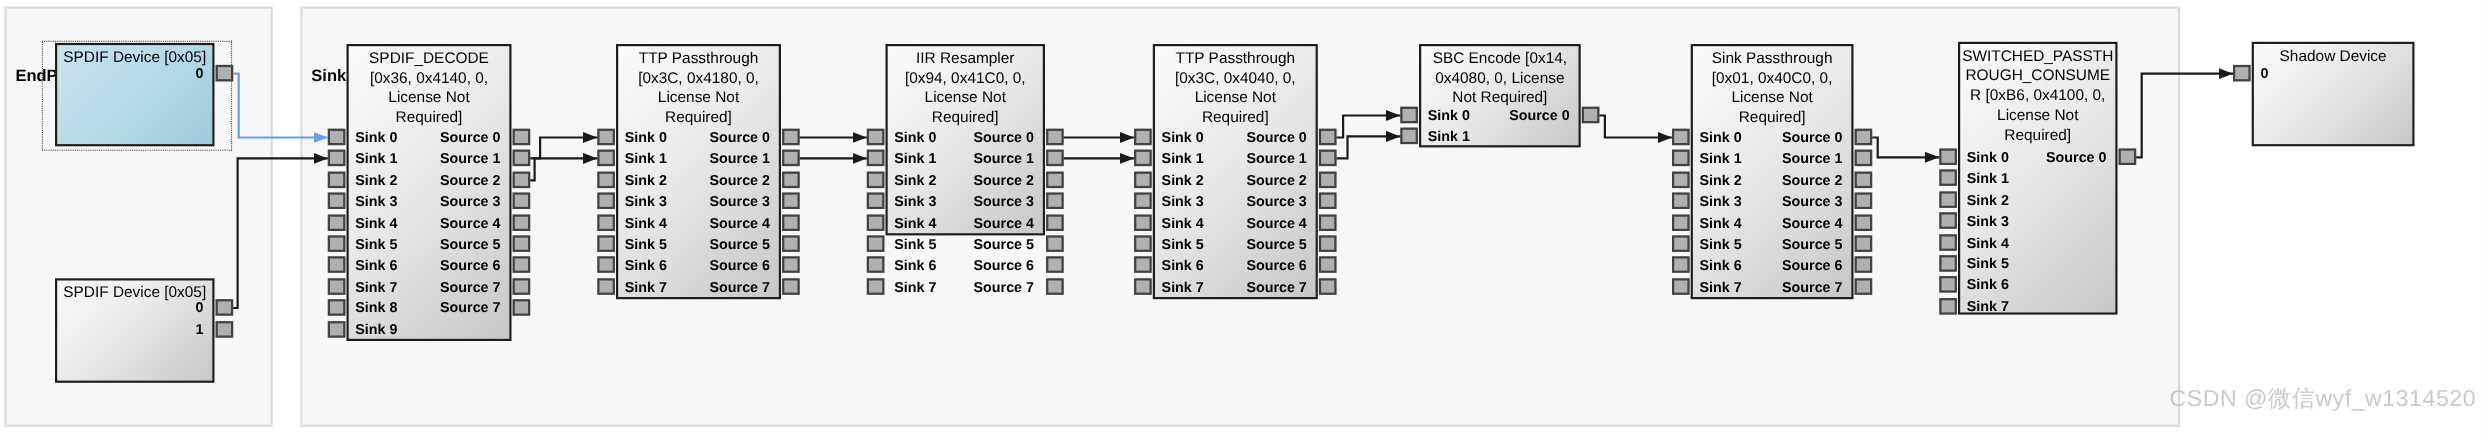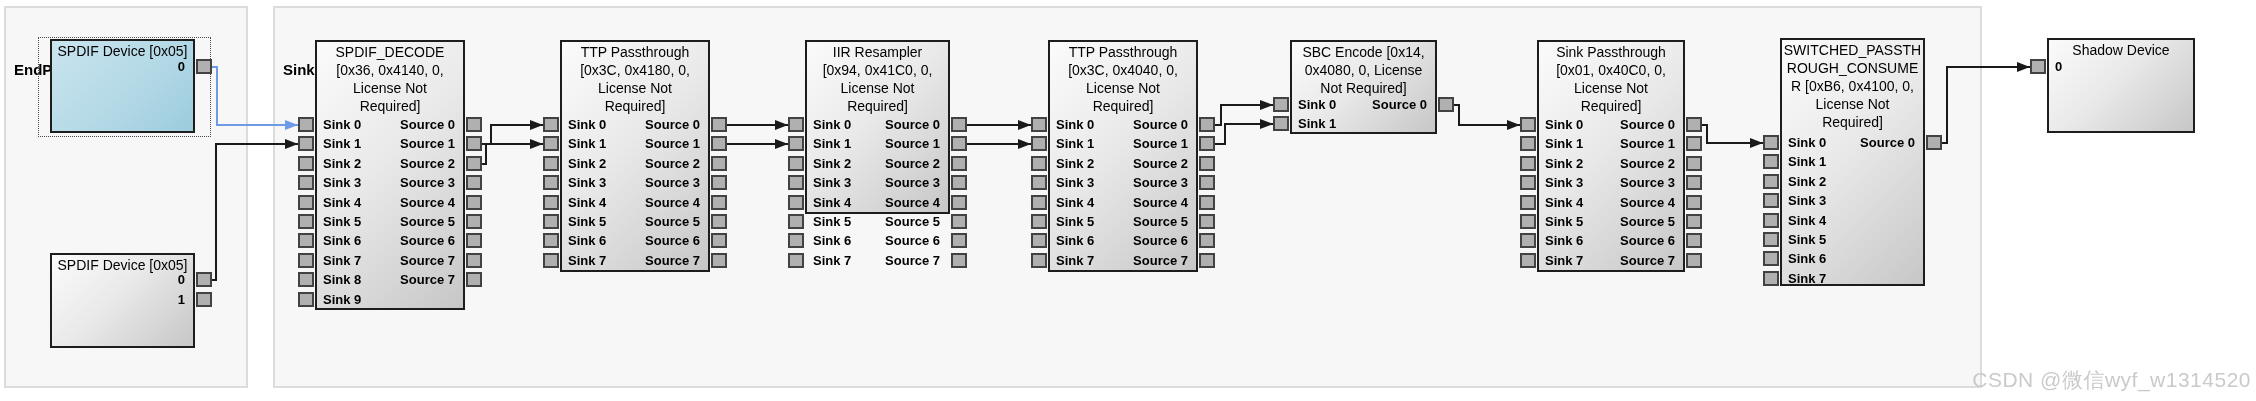--- a/index.html
+++ b/index.html
@@ -14,21 +14,21 @@
   .node-title{position:absolute;top:1px;left:0;width:100%;text-align:center;
               font-size:14px;font-weight:400;line-height:18px;white-space:nowrap;}
   .port-label{position:absolute;font-size:13px;font-weight:700;line-height:18px;white-space:nowrap;}
   .port-label.left{left:6px;}
   .port-label.right{right:8px;text-align:right;}
   .tab{position:absolute;width:16px;height:15px;background:#b0b0b0;border:2px solid #424242;
        box-sizing:border-box;}
   .tab.left{left:-19px;}
   .tab.right{right:-19px;}
   #wires{position:absolute;left:0;top:0;z-index:4;pointer-events:none;}
-  .watermark{position:absolute;top:366px;right:5px;font-size:21px;font-weight:400;
+  .watermark{position:absolute;top:348px;right:5px;font-size:21px;font-weight:400;
              color:#cacaca;z-index:6;letter-spacing:0.5px;white-space:nowrap;}
 </style>
 </head>
 <body>
 
 <div id="canvas">
 
   <div class="panel" style="left: 4px; top: 6px; width: 244px; height: 382px;">
     <div class="panel-title">EndPoint Sources</div>
   </div>

